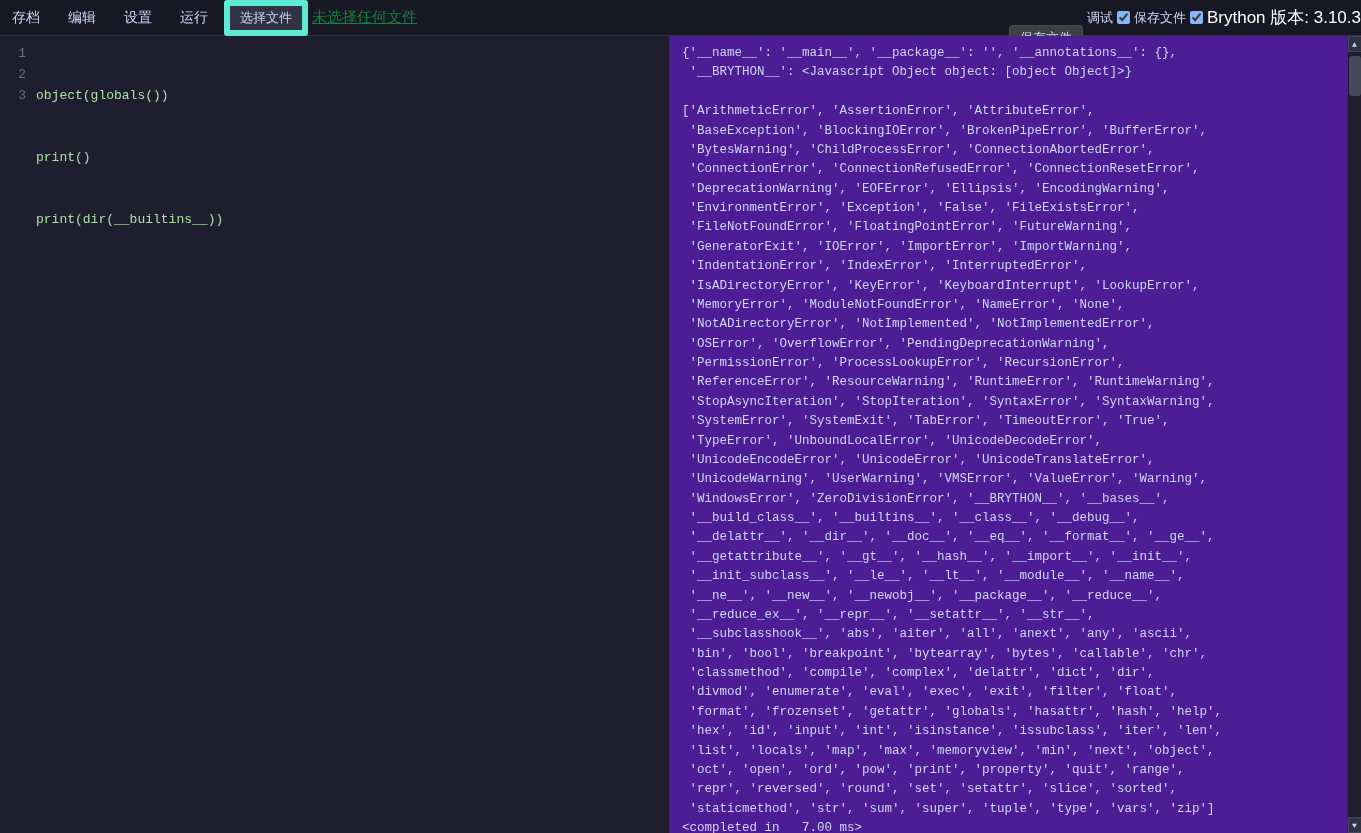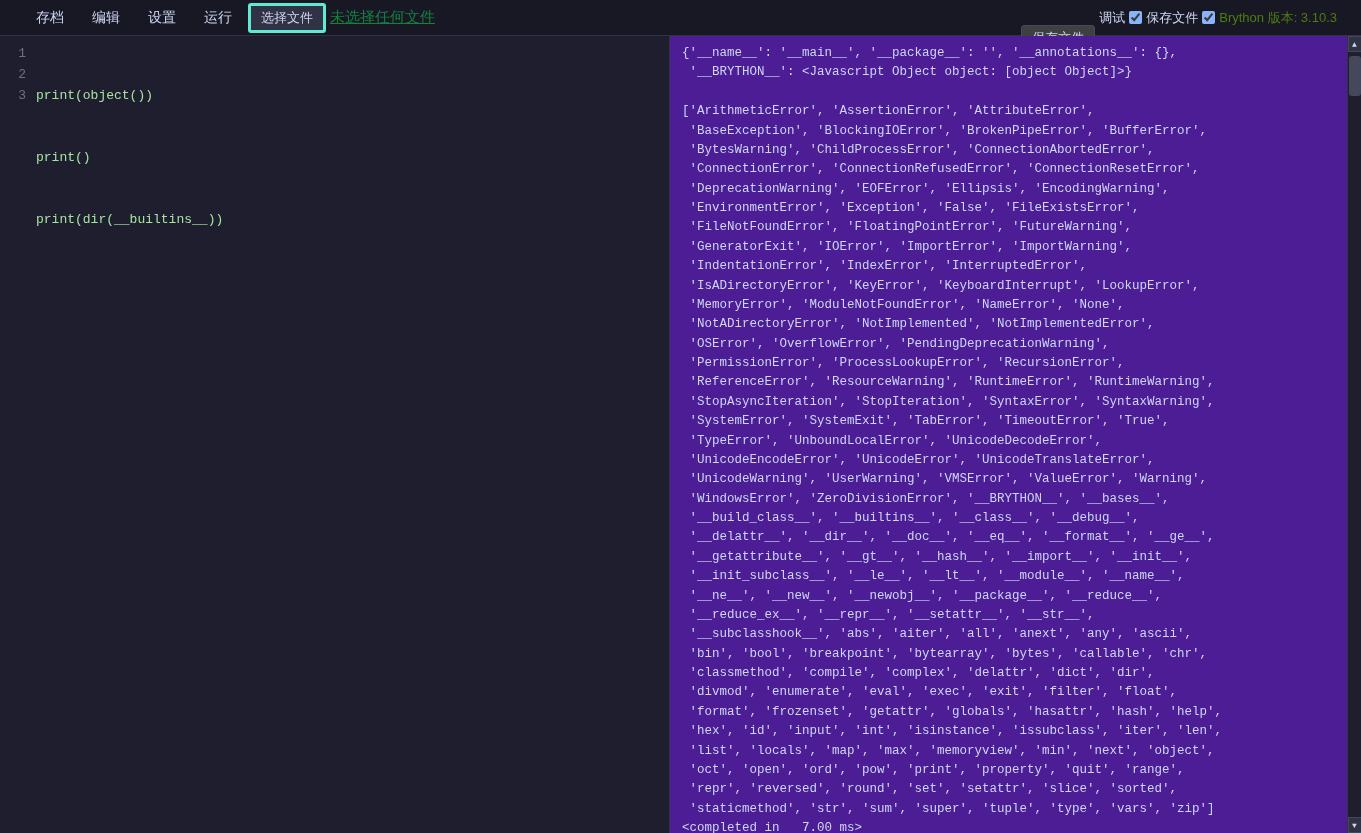--- a/index.html
+++ b/index.html
@@ -12,38 +12,38 @@
       overflow: hidden;
       font-size: 13px;
     }
 
     
     #menubar {
       display: flex;
       align-items: center;
       background: #181825;
       height: 36px;
-      padding: 0 24px;
+      padding: 0 0;
       gap: 4px;
       border-bottom: 1px solid #313244;
       flex-shrink: 0;
     }
     .menu-item {
       color: #cdd6f4;
       padding: 4px 12px;
       cursor: pointer;
       font-family: 'Microsoft YaHei', sans-serif;
       font-size: 14px;
       border-radius: 3px;
     }
 
     .btn-select-file {
       background: #313244;
       color: #cdd6f4;
-      border: 3px solid #5eead4;
+      border: 6px solid #5eead4;
       padding: 3px 10px;
       border-radius: 3px;
       cursor: pointer;
       font-family: 'Microsoft YaHei', sans-serif;
       font-size: 13px;
     }
     .no-file-label {
       color: #15803d;
       font-family: 'Microsoft YaHei', sans-serif;
       font-size: 15px;
@@ -68,23 +68,23 @@
     }
     .checkbox-wrapper {
       display: flex;
       align-items: center;
       gap: 4px;
     }
     .checkbox-wrapper input[type="checkbox"] {
       accent-color: #89b4fa;
     }
     .brython-version {
-      color: #4d7c0f;
-      font-family: 'Microsoft YaHei', sans-serif;
-      font-size: 13px;
+      color: #ffffff;
+      font-family: 'Microsoft YaHei', sans-serif;
+      font-size: 17px;
     }
 
     
     #main {
       display: flex;
       height: calc(833px - 36px);
     }
 
     
     #editor-panel {
@@ -215,21 +215,21 @@
 <div id="main">
 
   <div id="editor-panel">
     <div class="code-area">
       <div class="line-numbers">
         <span class="line-number">1</span>
         <span class="line-number">2</span>
         <span class="line-number">3</span>
       </div>
       <div class="code-content">
-        <span class="code-line">print(object())</span>
+        <span class="code-line">object(globals())</span>
         <span class="code-line">print()</span>
         <span class="code-line">print(dir(__builtins__))</span>
       </div>
     </div>
   </div>
 
   <div id="output-panel">
     <div class="output-content">{'__name__': '__main__', '__package__': '', '__annotations__': {},
  '__BRYTHON__': &lt;Javascript Object object: [object Object]&gt;}
 

